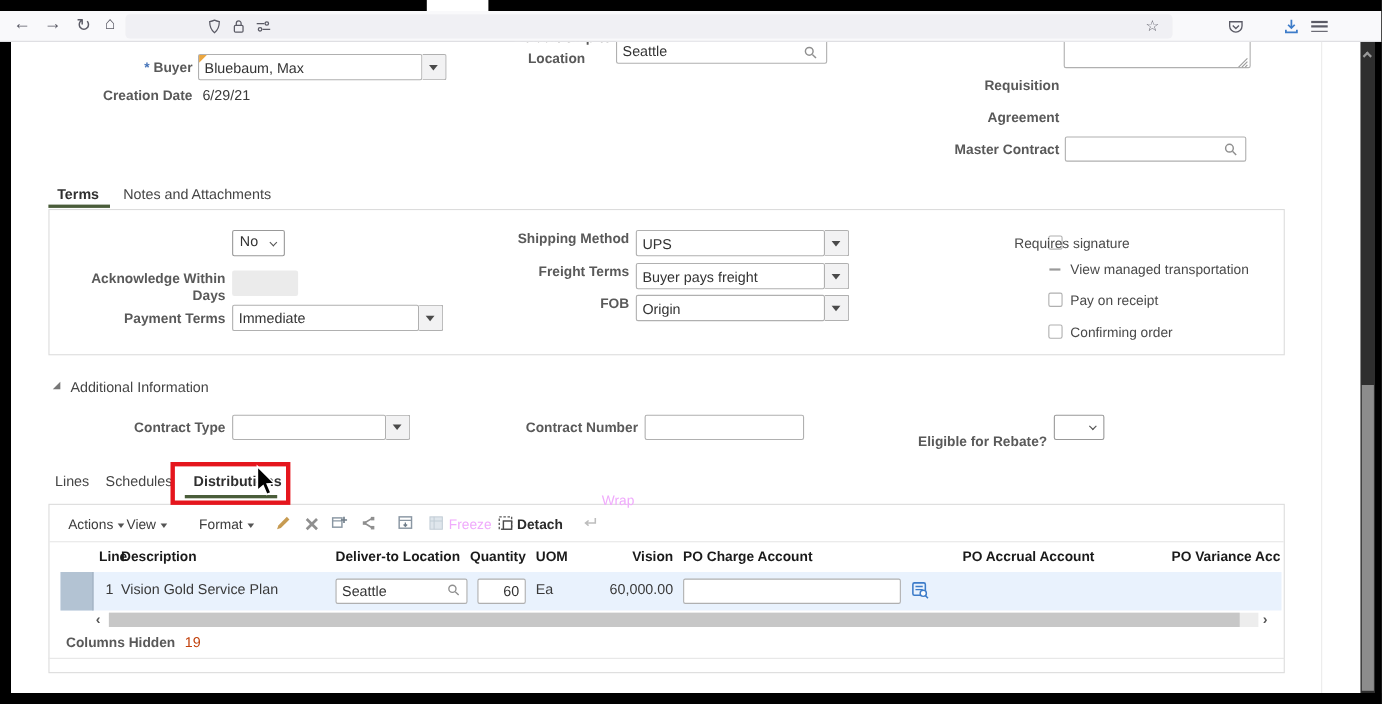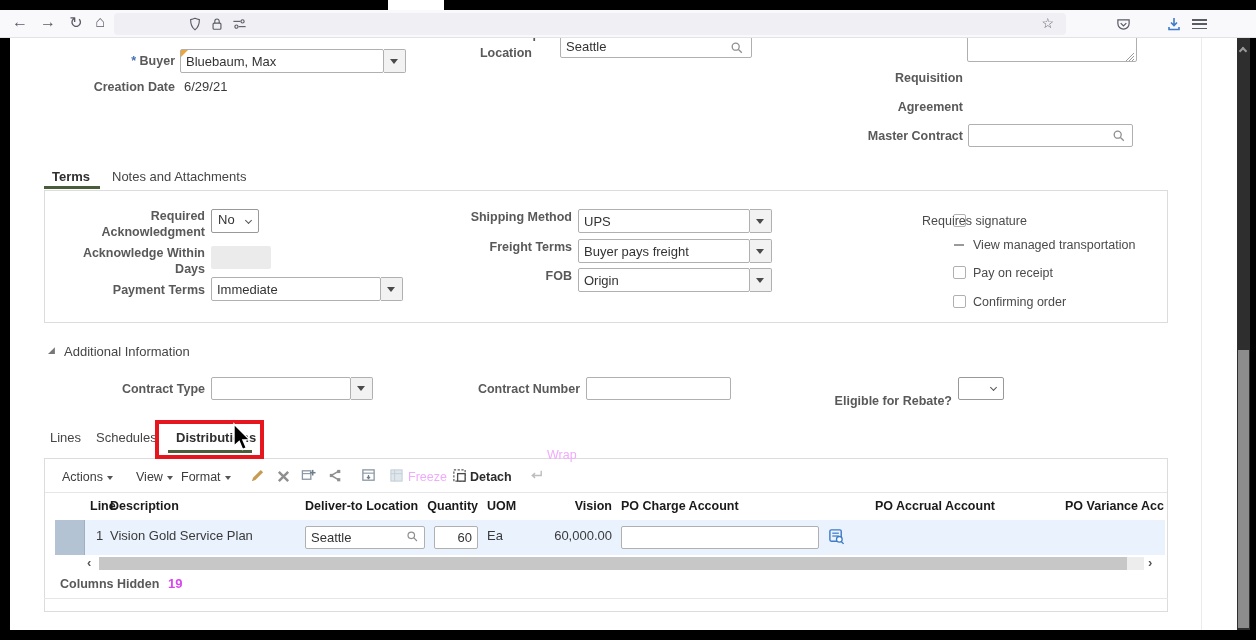--- a/index.html
+++ b/index.html
@@ -156,21 +156,20 @@
     <circle cx="6.5" cy="6.5" r="4" fill="none" stroke="#8f8f8f" stroke-width="1.5"></circle>
     <line x1="9.7" y1="9.7" x2="13.5" y2="13.5" stroke="#8f8f8f" stroke-width="1.5"></line>
   </svg>
 
   <div class="tab active" style="left:52px; top:169px;">Terms</div>
   <div class="tab-underline" style="left:44px; top:186px; width:56px;"></div>
   <div class="tab" style="left:112px; top:169px;">Notes and Attachments</div>
 
   <div class="panel" style="left:44px; top:190px; width:1124px; height:133px;"></div>
 
-  <div class="lbl" style="left:85px; top:208px; width:120px;">Required Acknowledgment</div>
   <div class="sel" style="left:211px; top:209px; width:48px; height:24px;">
     <span>No</span>
     <span class="sel-chev" style="right:7px; top:8px;"></span>
   </div>
 
   <div class="lbl" style="left:81px; top:245px; width:124px;">Acknowledge Within Days</div>
   <div class="tf" style="left:211px; top:246px; width:60px; height:23px; background:#ebebeb; border:none;"></div>
 
   <div class="lbl" style="left:85px; top:282px; width:120px;">Payment Terms</div>
   <input class="tf" style="left: 211px; top: 277px; width: 170px; height: 24px;" value="Immediate">
@@ -231,21 +230,21 @@
   <div class="tab active" style="left:176px; top:430px;">Distributions</div>
   <div class="tab-underline" style="left:168px; top:450px; width:84px;"></div>
   <div class="red-box"></div>
   <svg class="cursor-svg" width="26" height="32" viewBox="0 0 26 32">
     <path d="M6 2 L6 24 L11.2 19.5 L14.6 27.5 L18.3 25.8 L14.9 18 L21.5 17.6 Z" fill="#000" stroke="#fff" stroke-width="1.4"></path>
   </svg>
 
   <div class="panel" style="left:44px; top:458px; width:1124px; height:154px;"></div>
 
   <div class="tbl-toolbar-item" style="left:62px; top:470px;"><span>Actions</span><span class="tri"></span></div>
-  <div class="tbl-toolbar-item" style="left:136px; top:470px;text-align:center;"><span>View</span><span class="tri"></span></div>
+  <div class="tbl-toolbar-item" style="left:115px; top:470px;text-align:center;"><span>View</span><span class="tri"></span></div>
   <div class="tbl-toolbar-item" style="left:181px; top:470px;"><span>Format</span><span class="tri"></span></div>
 
   <svg class="ticon" style="left:250px; top:468px;" viewBox="0 0 16 16">
     <path d="M2 14 L3.2 10.3 L11.5 2 L14 4.5 L5.7 12.8 Z" fill="#c79b52"></path>
   </svg>
   <svg class="ticon" style="left:276px; top:469px;" viewBox="0 0 16 16">
     <path d="M3 3 L13 13 M13 3 L3 13" stroke="#8f8f8f" stroke-width="2.6"></path>
   </svg>
   <svg class="ticon" style="left:301px; top:468px;" viewBox="0 0 16 16">
     <rect x="1.5" y="3" width="9" height="9" fill="none" stroke="#8a97a3" stroke-width="1.4"></rect>
@@ -313,21 +312,21 @@
     <line x1="14" y1="14.2" x2="16.5" y2="16.8" stroke="#3d7cc9" stroke-width="1.5"></line>
   </svg>
 
   <span class="hs-arrow" style="left:87px; top:555px;">‹</span>
   <div class="hscroll-track">
     <div class="hscroll-thumb"></div>
   </div>
   <span class="hs-arrow" style="left:1148px; top:555px;">›</span>
 
   <div class="lbl lbl-l" style="left:60px; top:576px; width:110px;">Columns Hidden</div>
-  <div class="val" style="left:168px; top:576px; font-weight:bold; color:#d946ef;">19</div>
+  <div class="val" style="left:168px; top:576px; font-weight:normal; color:#c2410c;">19</div>
 
   <div class="divider" style="left:44px; top:598px; width:1124px; height:1px;"></div>
 
   <div class="v-scrollbar"></div>
   <span class="chev up v-chev"></span>
   <div class="v-thumb"></div>
 
   <div style="position:absolute; left:0; top:630px; width:1256px; height:10px; background:#000;"></div>
 
 </div>

